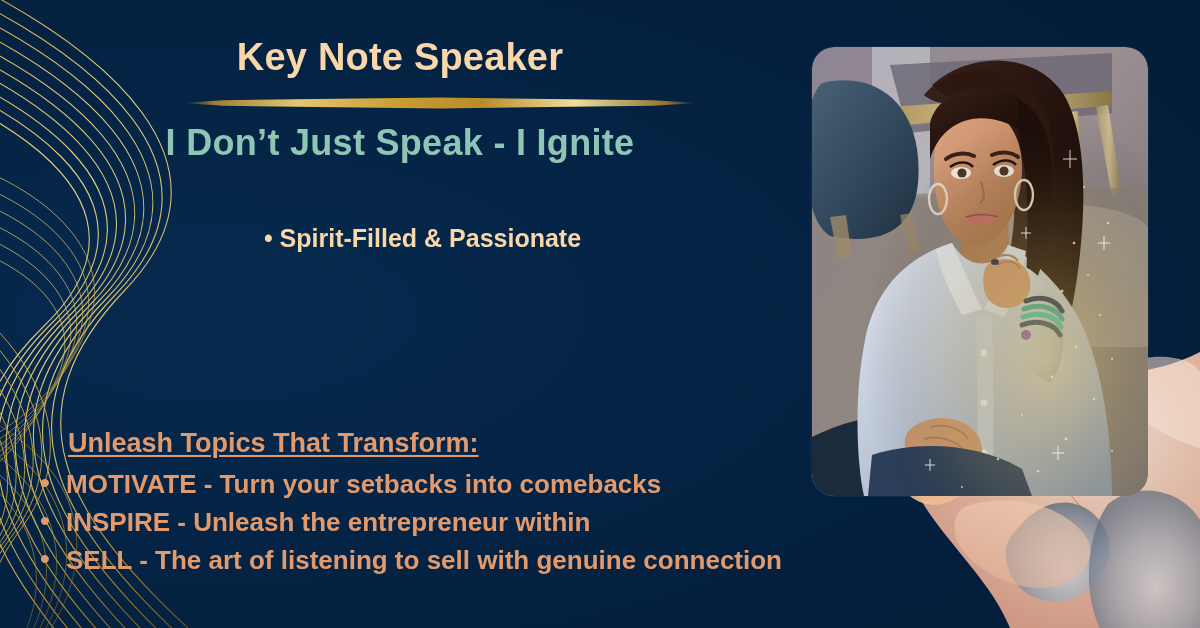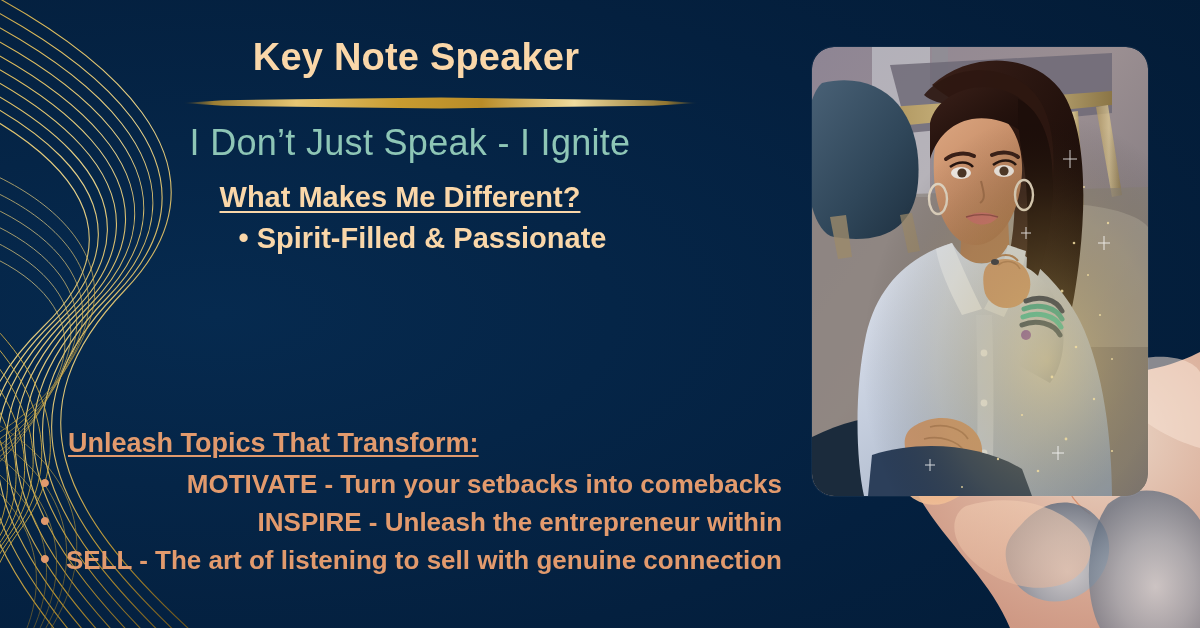--- a/index.html
+++ b/index.html
@@ -32,63 +32,62 @@
     position:absolute; left:812px; top:47px; width:336px; height:449px;
     border-radius:22px; overflow:hidden;
     box-shadow:0 0 0 1px rgba(255,255,255,.05);
   }
   .photo svg{ display:block; width:100%; height:100%; }
 
   
   .content{ position:absolute; left:0; top:0; width:800px; height:628px; }
 
   .kicker{
-    position:absolute; top:36px; left:16px; width:800px;
+    position:absolute; top:36px; left:0; width:800px;
     text-align:center;
     font-size:38px; font-weight:bold; letter-spacing:.2px;
     color:#FAD7A9;
   }
 
   .divider{
     position:absolute; top:96px; left:183px; width:515px; height:14px;
   }
 
   .headline{
     position:absolute; top:122px; left:0; width:800px;
     text-align:center;
-    font-size:36px; font-weight:normal; letter-spacing:.3px;
+    font-size:36px; font-weight:bold; letter-spacing:.3px;
     color:#8EC6B6;
-    margin-left:10px;
   }
 
   .diff-head{
     position:absolute; top:181px; left:0; width:800px;
     text-align:center;
     font-size:29px; font-weight:bold; color:#FAD7A9;
     text-decoration:underline; text-underline-offset:4px;
     text-decoration-thickness:2px;
   }
 
   .diff-list{
     position:absolute; top:220px; left:0; width:800px;
     list-style:none; text-align:center;
   }
   .diff-list li{
-    font-size:29px; font-weight:bold; color:#FAD7A9;
+    font-size:25px; font-weight:bold; color:#FAD7A9;
     line-height:37px; white-space:nowrap;padding-left:45px;
   }
 
   .topics-head{
     position:absolute; top:428px; left:68px;
     font-size:27px; font-weight:bold; color:#E29A6D;
     text-decoration:underline; text-underline-offset:3px;
     text-decoration-thickness:2px; white-space:nowrap;
   }
   .topics-list{
-    position:absolute; top:465px; left:36px; list-style:none;text-align:right;
+    position:absolute; top:465px; left:36px; list-style:none;
   }
   .topics-list li{
     font-size:26px; font-weight:bold; color:#E29A6D;
     line-height:38px; white-space:nowrap;
     position:relative; padding-left:30px;
   }
   .topics-list li::before{
     content:"\2022"; position:absolute; left:4px; top:-1px;
     font-size:28px; color:#E29A6D;
   }
@@ -400,21 +399,20 @@
             <stop offset="94%" stop-color="#8f7430"></stop>
             <stop offset="100%" stop-color="#04203f"></stop>
           </linearGradient>
         </defs>
         <path d="M0 7 L40 4.2 L258 1.6 L470 4.2 L515 7 L470 9.8 L258 12.4 L40 9.8 Z" fill="url(#divg)"></path>
       </svg>
     </div>
 
     <div class="headline">I Don’t Just Speak - I Ignite</div>
 
-    <div class="diff-head">What Makes Me Different?</div>
 
     <ul class="diff-list">
       <li>• Spirit-Filled &amp; Passionate</li>
     </ul>
 
     <div class="topics-head">Unleash Topics That Transform:</div>
 
     <ul class="topics-list">
       <li>MOTIVATE - Turn your setbacks into comebacks</li>
       <li>INSPIRE - Unleash the entrepreneur within</li>

